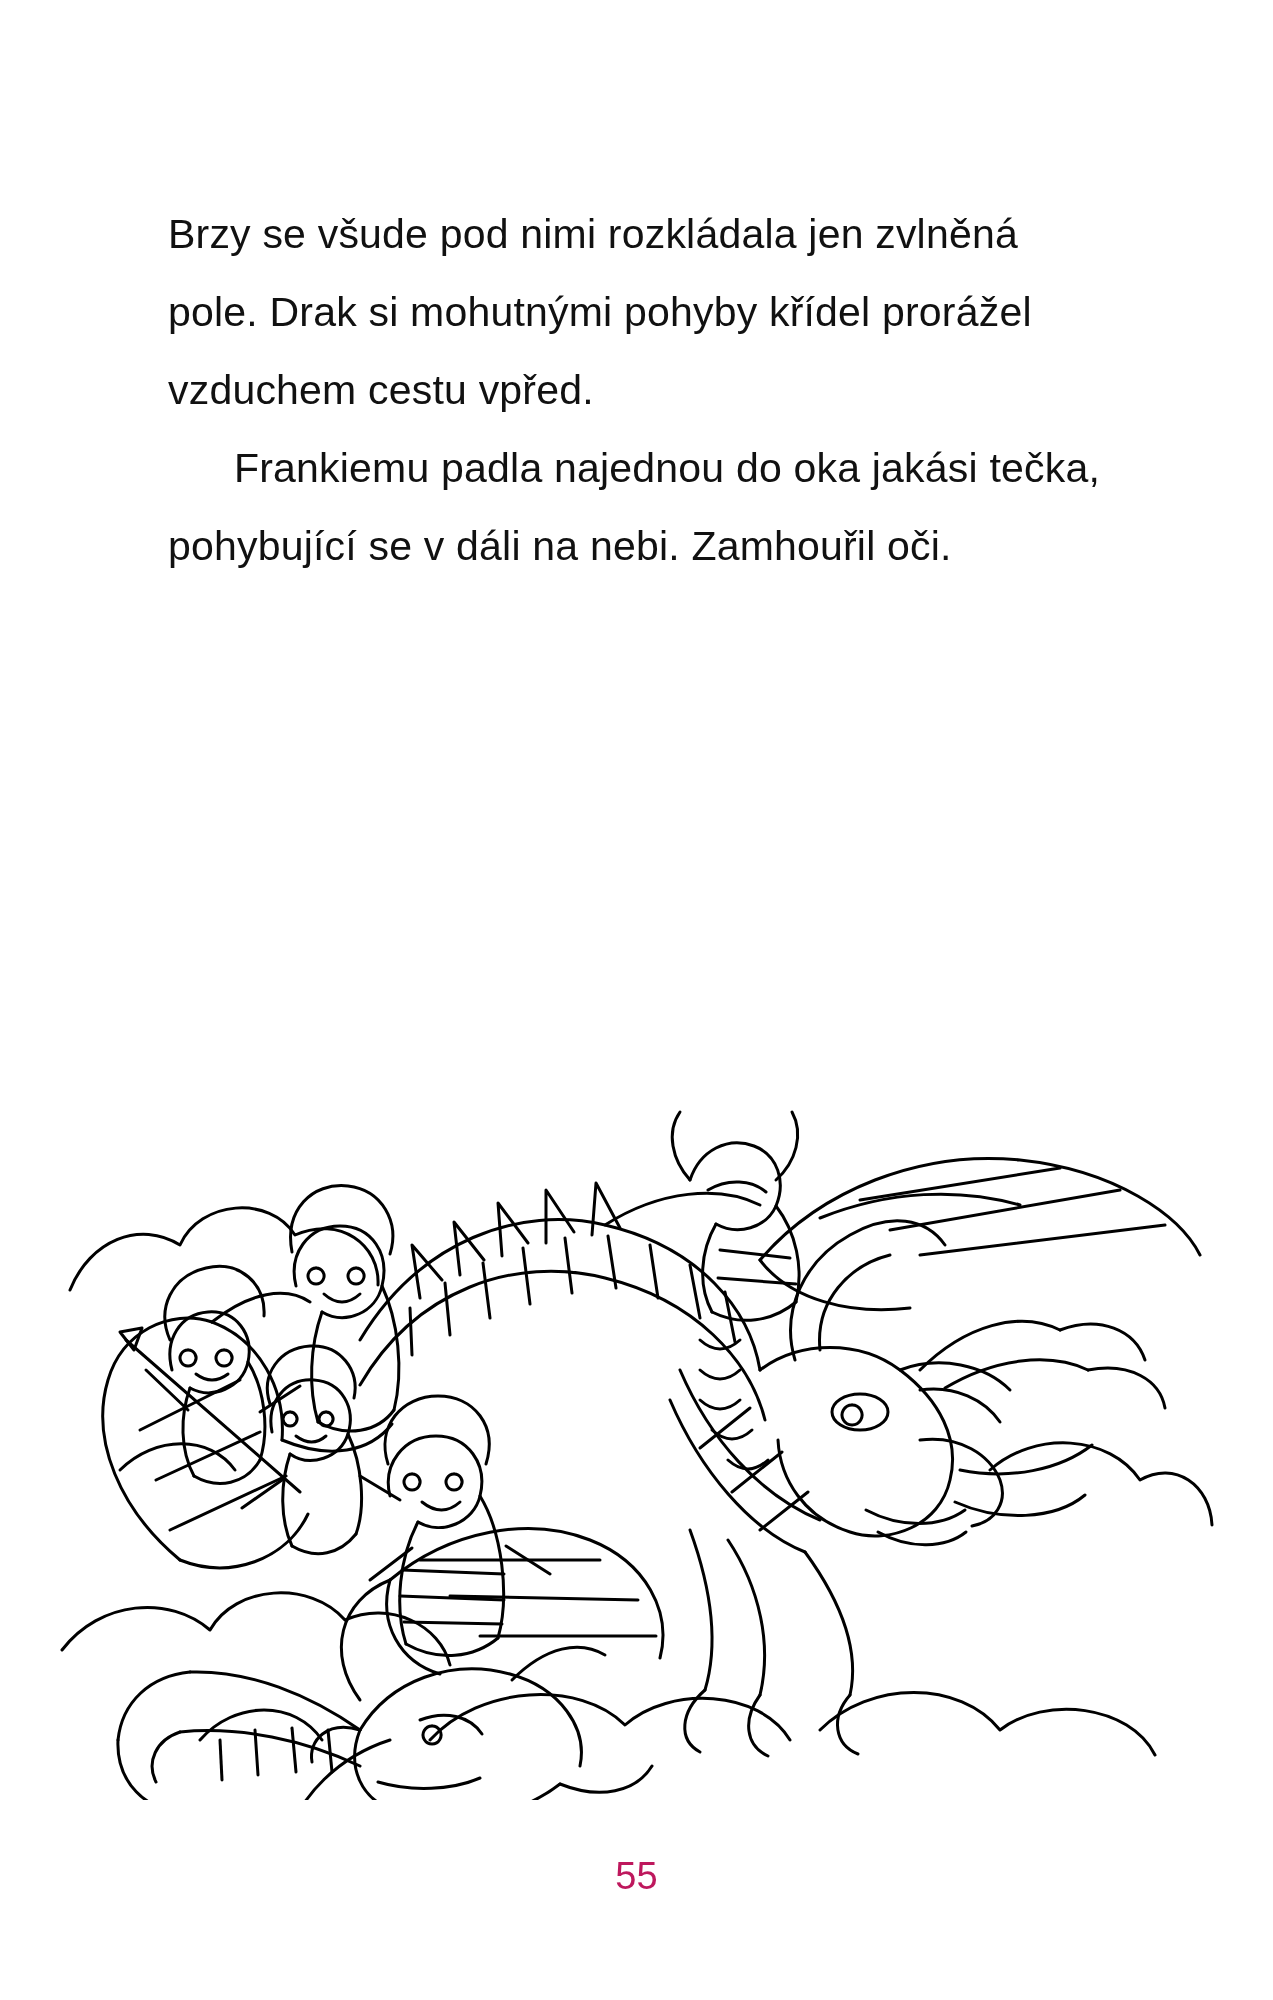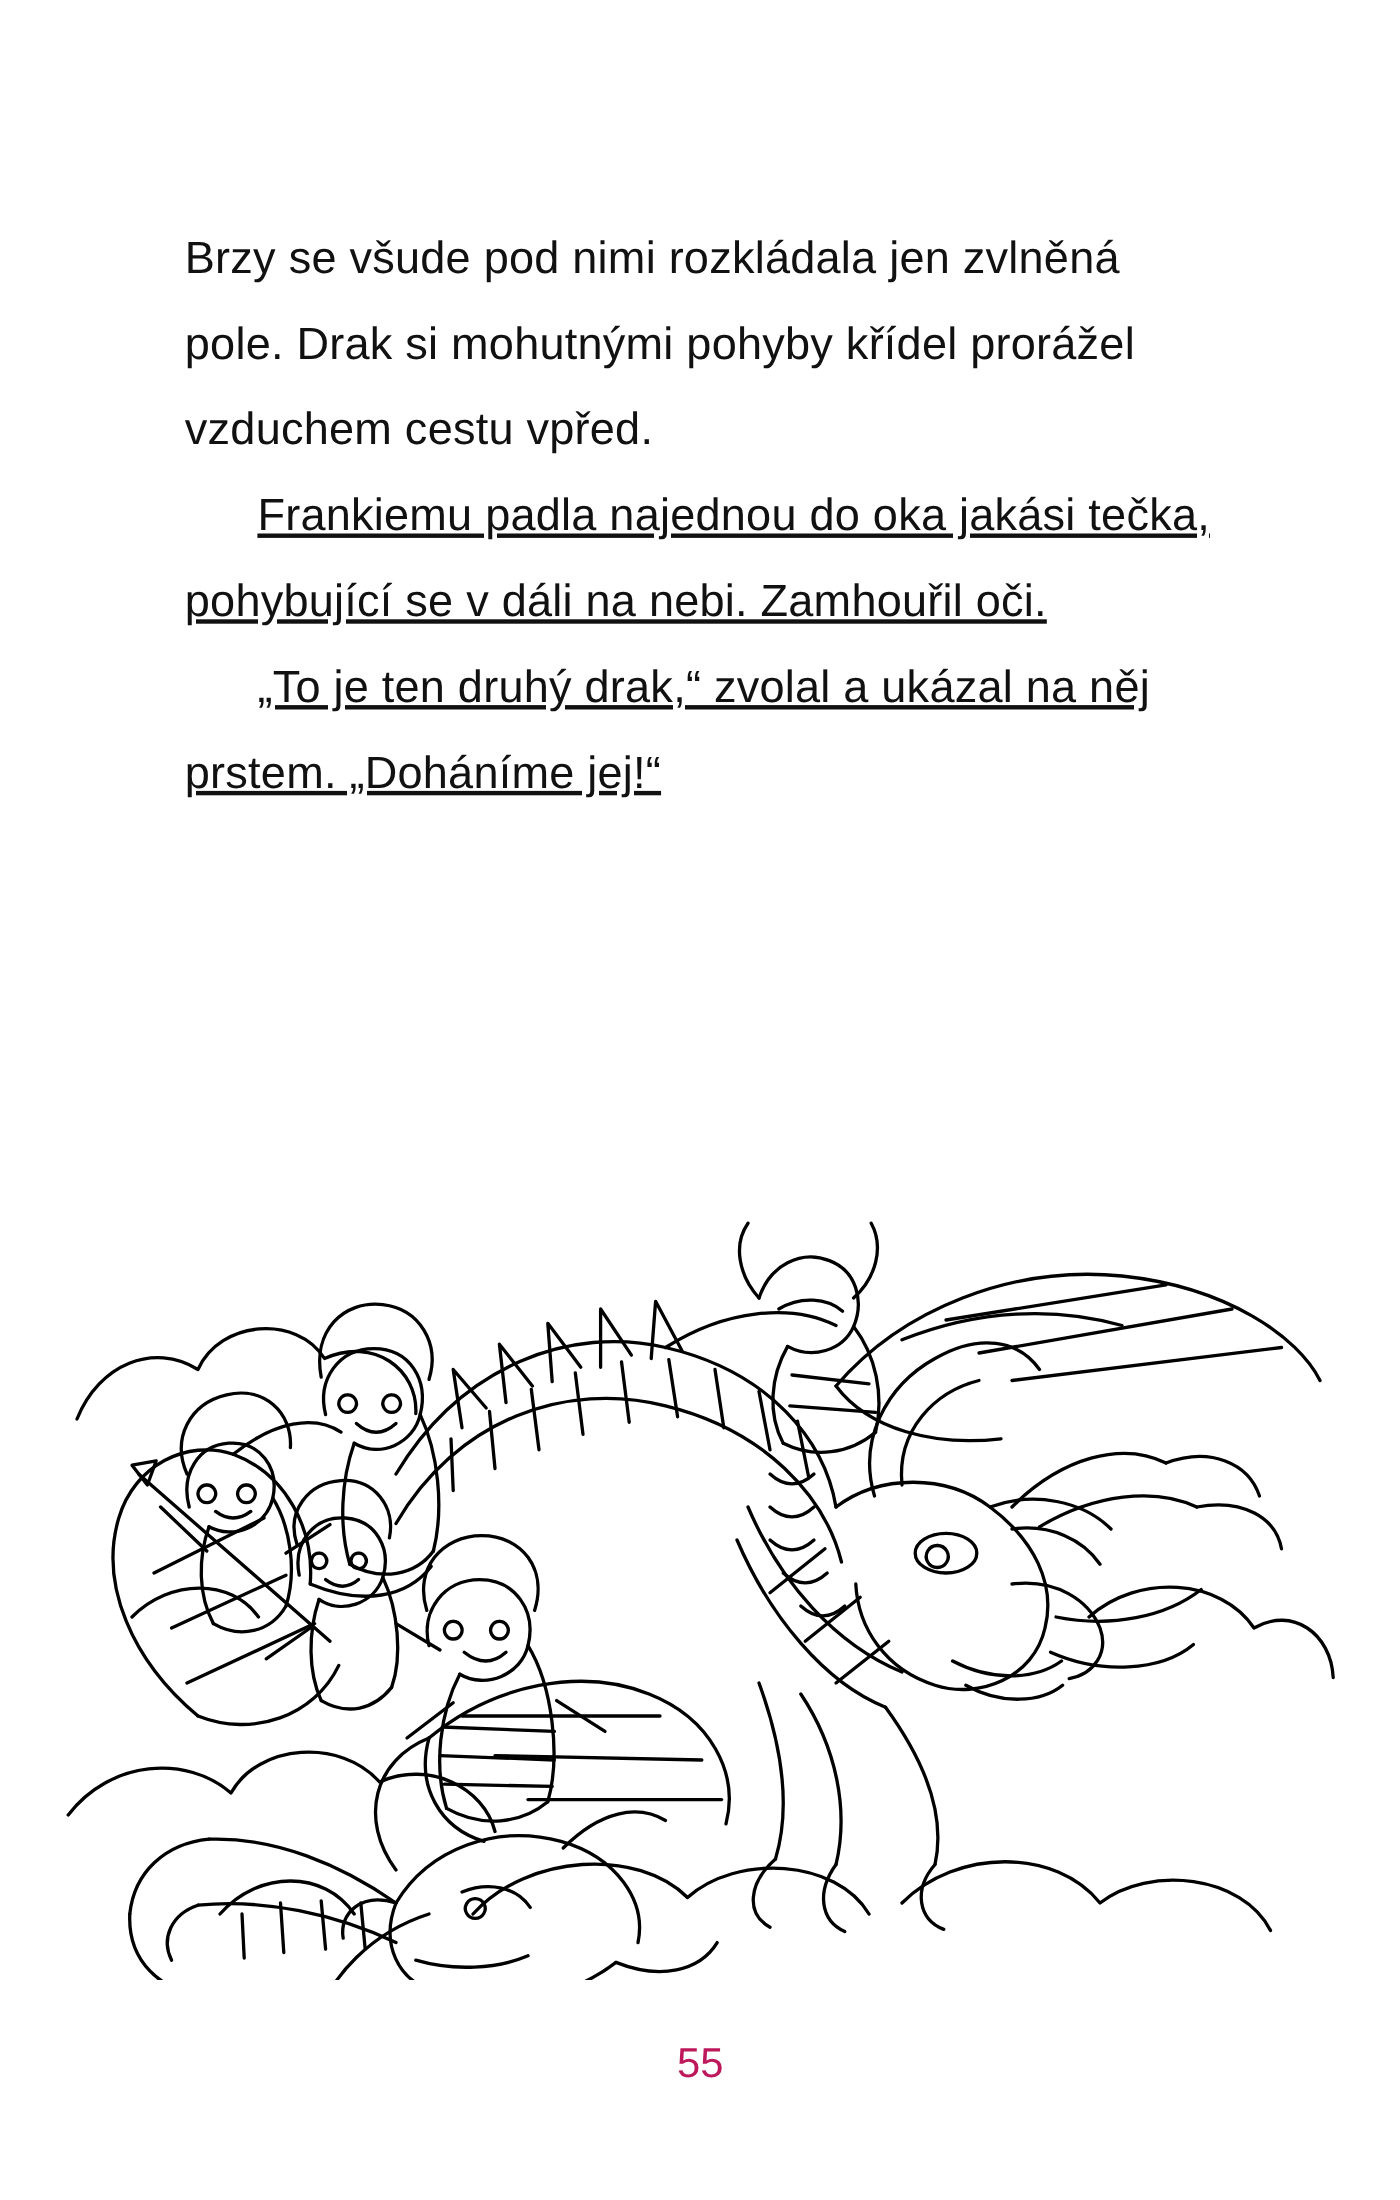--- a/index.html
+++ b/index.html
@@ -30,21 +30,20 @@
   }
   .para {
     font-size: 41px;
     line-height: 78px;
     letter-spacing: 0.2px;
     color: #111111;
     margin: 0;
   }
   .para.indented {
     text-indent: 66px;
-    text-decoration: underline;
   }
   .illustration {
     position: absolute;
     left: 60px;
     top: 1040px;
     width: 1155px;
     height: 760px;
   }
   .illustration svg {
     display: block;
@@ -62,21 +61,20 @@
   }
 </style>
 </head>
 <body>
 
 <div class="page">
 
   <div class="text-block">
     <p class="para">Brzy se všude pod nimi rozkládala jen zvlněná pole. Drak si mohutnými pohyby křídel prorážel vzduchem cestu vpřed.</p>
     <p class="para indented">Frankiemu padla najednou do oka jakási tečka, pohybující se v dáli na nebi. Zamhouřil oči.</p>
-    <p class="para indented">„To je ten druhý drak,“ zvolal a ukázal na něj prstem. „Doháníme jej!“</p>
   </div>
 
   <div class="illustration">
     <svg viewBox="0 0 1155 760" xmlns="http://www.w3.org/2000/svg" aria-hidden="true">
       <g fill="none" stroke="#000000" stroke-width="3" stroke-linecap="round" stroke-linejoin="round">
 
         <path d="M10 250 C 30 200, 80 180, 120 205 C 140 160, 210 155, 235 195 C 280 175, 320 205, 318 245"></path>
         <path d="M2 610 C 40 560, 110 555, 150 590 C 175 545, 250 540, 285 580 C 330 560, 380 585, 390 625"></path>
         <path d="M370 700 C 420 645, 520 640, 565 685 C 610 645, 700 650, 730 700"></path>
         <path d="M760 690 C 810 640, 900 640, 940 690 C 985 655, 1070 665, 1095 715"></path>

